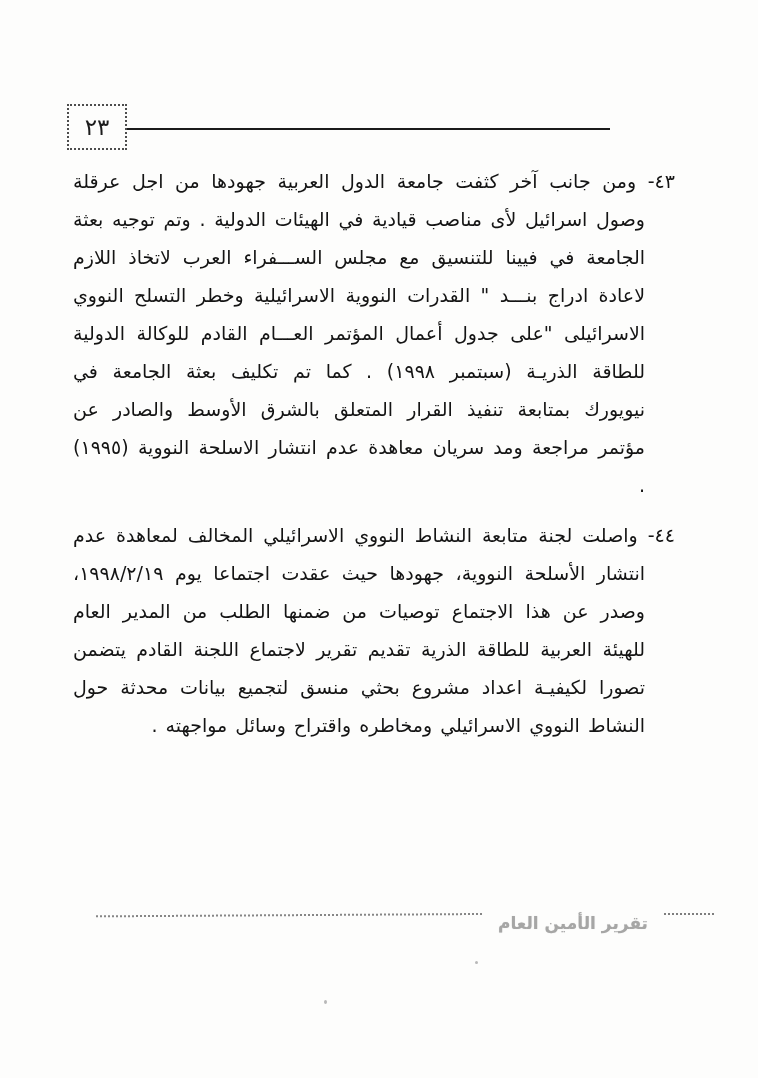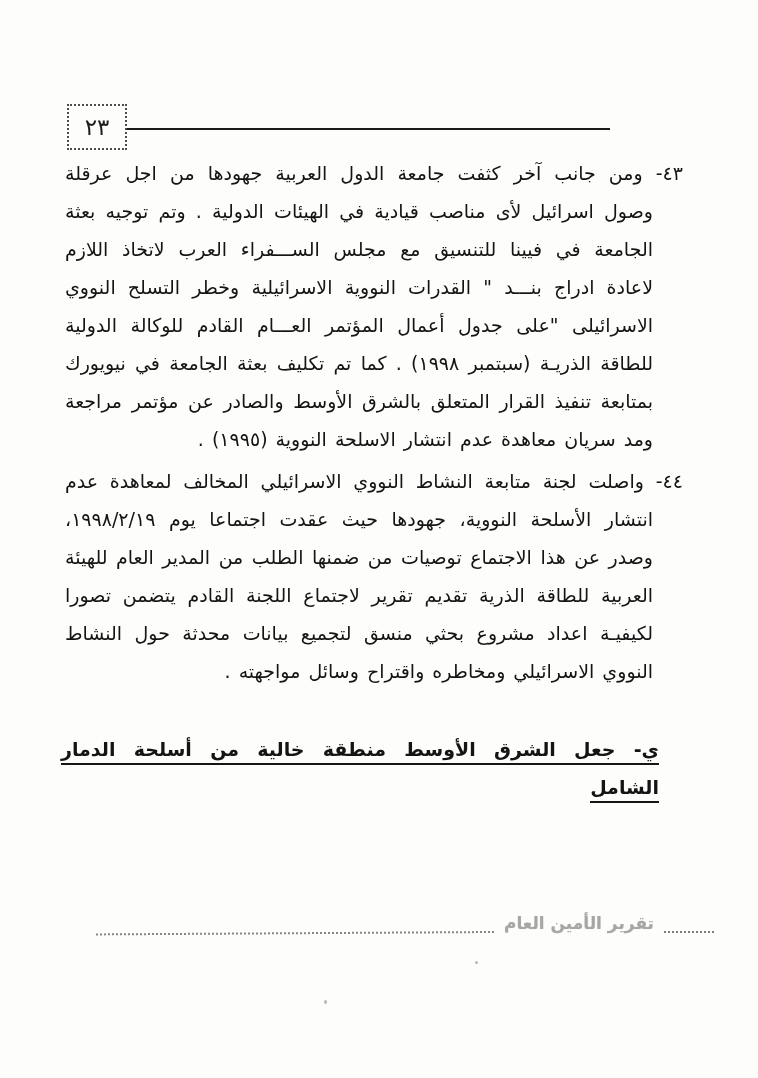--- a/index.html
+++ b/index.html
@@ -25,31 +25,31 @@
     position:absolute;left:127px;top:128px;width:483px;height:0;
     border-top:2px solid #1b1b1b;
   }
   
   .content{
     position:absolute;top:150px;right:71px;left:61px;
     direction:rtl;text-align:justify;
     font-size:19px;line-height:38px;word-spacing:2px;
     color:#141414;
   }
-  .para{margin:4px;padding-right:30px;text-indent:-30px;}
+  .para{margin:12px;padding-right:30px;text-indent:-30px;}
   .pnum{white-space:nowrap;}
   .heading{
     margin:40px 0 0 0;padding-right:28px;
     font-size:19px;font-weight:bold;line-height:38px;
   }
   .heading .underline{border-bottom:2px solid #161616;padding-bottom:3px;}
   
   .footer{
     position:absolute;top:913px;left:96px;right:44px;
-    display:flex;align-items:flex-end;gap:10px;direction:rtl;
+    display:flex;align-items:flex-start;gap:16px;direction:rtl;
   }
   .dash{border-top:2px dotted #7e7e7e;height:0;}
   .dash.short{width:50px;}
   .dash.long{flex:1;transform:rotate(-0.35deg);transform-origin:right center;border-top-color:#868686;}
   .footer-label{
     font-weight:bold;font-size:17px;color:#979797;opacity:.85;
     letter-spacing:.5px;white-space:nowrap;
     text-shadow:0 0 1px #cfcfcf;
   }
   
@@ -67,21 +67,20 @@
   </div>
 
   <div class="top-rule"></div>
 
   <div class="content" dir="rtl" lang="ar">
 
     <p class="para"><span class="pnum">٤٣-</span> <span>ومن جانب آخر كثفت جامعة الدول العربية جهودها من اجل عرقلة وصول اسرائيل لأى مناصب قيادية في الهيئات الدولية . وتم توجيه بعثة الجامعة في فيينا للتنسيق مع مجلس الســـفراء العرب لاتخاذ اللازم لاعادة ادراج بنـــد " القدرات النووية الاسرائيلية وخطر التسلح النووي الاسرائيلى "على جدول أعمال المؤتمر العـــام القادم للوكالة الدولية للطاقة الذريـة (سبتمبر ١٩٩٨) . كما تم تكليف بعثة الجامعة في نيويورك بمتابعة تنفيذ القرار المتعلق بالشرق الأوسط والصادر عن مؤتمر مراجعة ومد سريان معاهدة عدم انتشار الاسلحة النووية (١٩٩٥) .</span></p>
 
     <p class="para"><span class="pnum">٤٤-</span> <span>واصلت لجنة متابعة النشاط النووي الاسرائيلي المخالف لمعاهدة عدم انتشار الأسلحة النووية، جهودها حيث عقدت اجتماعا يوم ١٩٩٨/٢/١٩، وصدر عن هذا الاجتماع توصيات من ضمنها الطلب من المدير العام للهيئة العربية للطاقة الذرية تقديم تقرير لاجتماع اللجنة القادم يتضمن تصورا لكيفيـة اعداد مشروع بحثي منسق لتجميع بيانات محدثة حول النشاط النووي الاسرائيلي ومخاطره واقتراح وسائل مواجهته .</span></p>
 
-    <h2 class="heading"><span class="underline">ي- جعل الشرق الأوسط منطقة خالية من أسلحة الدمار الشامل</span></h2>
 
 
   </div>
 
   <div class="footer">
     <div class="dash short"></div>
     <div class="footer-label" lang="ar">تقرير الأمين العام</div>
     <div class="dash long"></div>
   </div>
 

